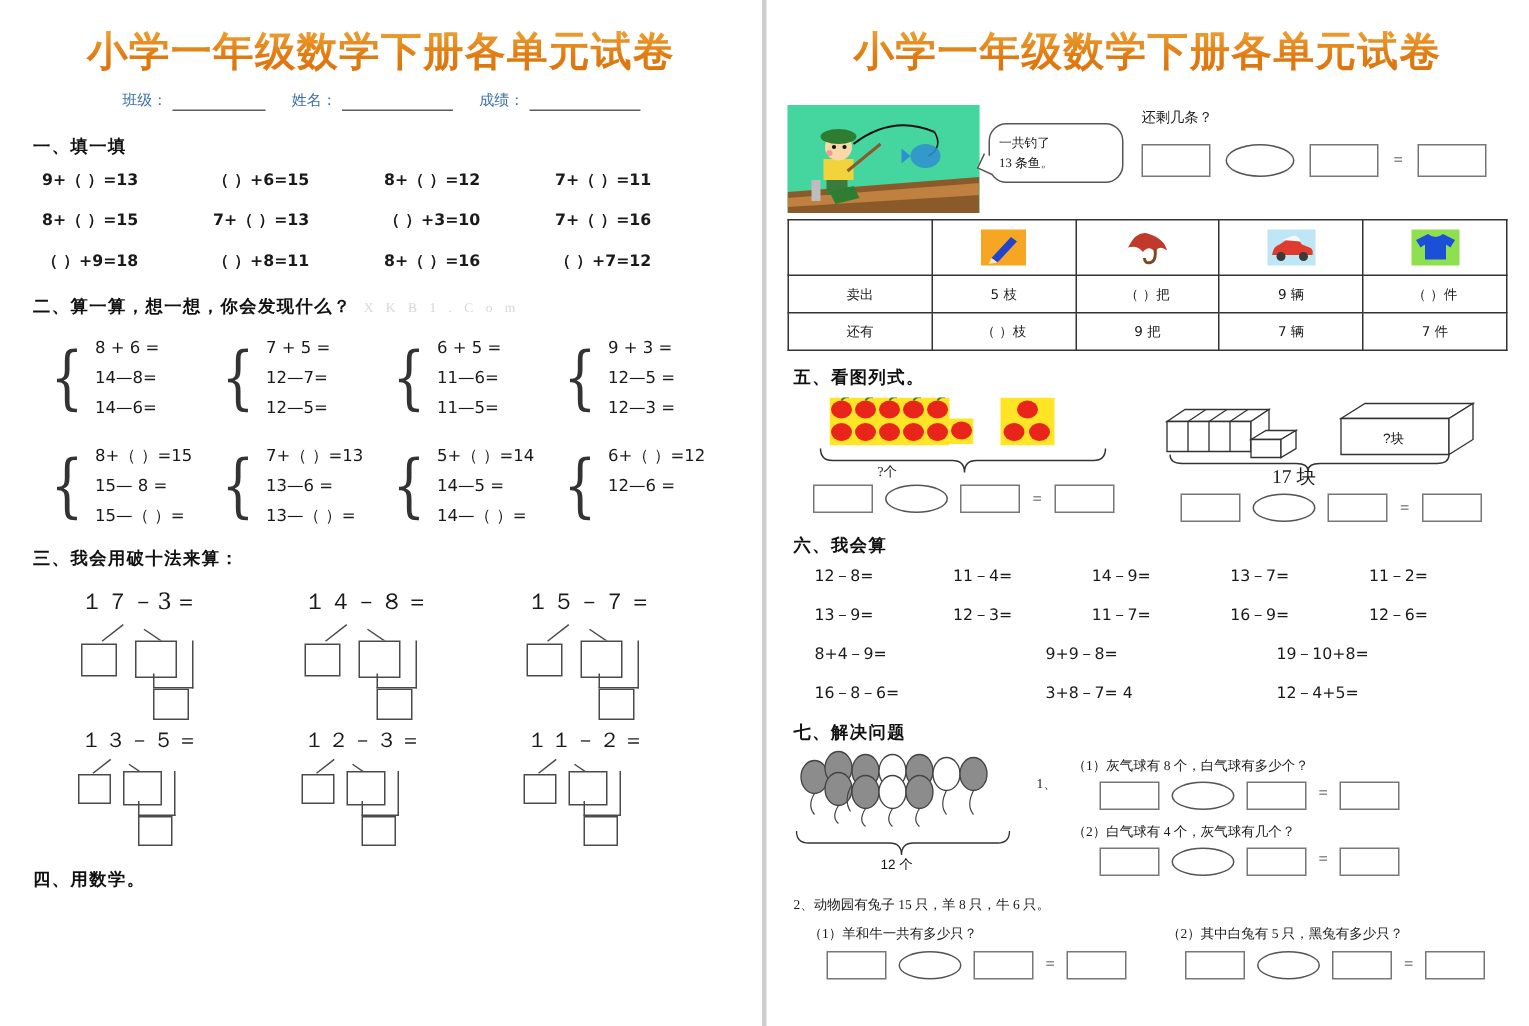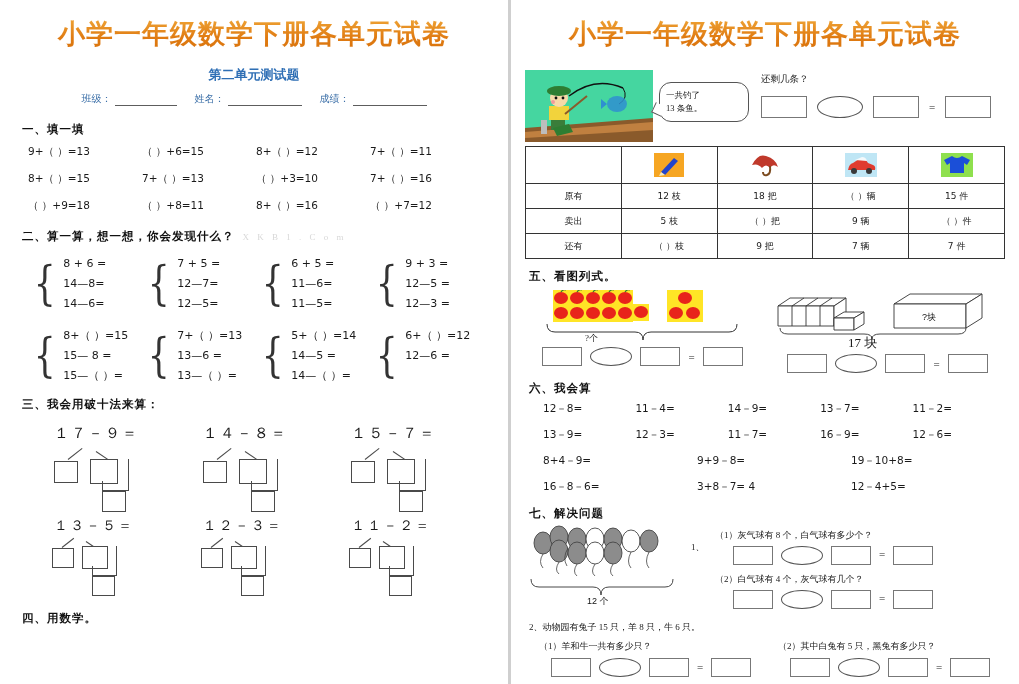--- a/index.html
+++ b/index.html
@@ -24,21 +24,21 @@
   }
   .idline{display:flex;justify-content:center;gap:18px;margin-top:8px;color:#3b6fa8;font-size:10px;}
   .idfield{display:flex;align-items:flex-end;gap:3px;}
   .idfield .rule{display:inline-block;width:62px;border-bottom:1px solid #5d5d5d;height:11px;}
   .idfield .rule.w2{width:74px;}
 
   .sec-head{font-weight:bold;font-size:11.5px;margin:16px 0 8px 4px;letter-spacing:1px;color:#111;}
   .sec-head.tight{margin-top:9px;}
 
   .fill-grid{display:grid;grid-template-columns:repeat(4,1fr);row-gap:13px;padding:0 6px 0 10px;font-size:11px;}
-  .fill-grid .cell{white-space:nowrap;font-family:"DejaVu Sans",sans-serif;font-size:10.5px;}
+  .fill-grid .cell{white-space:nowrap;font-family:"DejaVu Sans",sans-serif;font-size:10.5px;font-weight:bold;}
 
   .watermark{color:#d8d8d8;font-size:9px;letter-spacing:3px;margin-left:8px;font-weight:normal;}
 
   .brace-row{display:grid;grid-template-columns:repeat(4,1fr);padding:0 4px 0 12px;margin-top:4px;}
   .brace-grp{display:flex;align-items:stretch;gap:4px;}
   .brace-glyph{font-size:46px;line-height:0.78;color:#333;font-family:"DejaVu Serif",serif;display:flex;align-items:center;transform:scaleX(0.75);}
   .brace-lines{display:flex;flex-direction:column;justify-content:space-between;padding:2px 0;font-size:11px;font-family:"DejaVu Sans",sans-serif;}
   .brace-lines div{height:20px;line-height:20px;white-space:nowrap;}
 
   .bt-grid{display:grid;grid-template-columns:repeat(3,1fr);padding-left:26px;row-gap:2px;}
@@ -93,21 +93,20 @@
   .q2col{flex:1;}
 </style>
 </head>
 <body>
 
 <div class="sheet">
 
   <div class="page page-left">
 
     <div class="doc-title">小学一年级数学下册各单元试卷</div>
-    <div class="doc-subtitle">第二单元测试题</div>
 
     <div class="idline">
       <span class="idfield">
         <span>班级：</span>
         <span class="rule"></span>
       </span>
       <span class="idfield">
         <span>姓名：</span>
         <span class="rule w2"></span>
       </span>
@@ -204,21 +203,21 @@
           <div>12—6 =</div>
           <div></div>
         </div>
       </div>
     </div>
 
     <div class="sec-head tight">三、我会用破十法来算：</div>
 
     <div class="bt-grid">
       <div class="bt-item">
-        <div class="bt-eq">１７－９＝</div>
+        <div class="bt-eq">１７－3＝</div>
         <div class="bt-dia">
           <div class="bt-tick" style="left:18px;top:14px;width:18px;transform:rotate(-38deg);"></div>
           <div class="bt-tick" style="left:46px;top:6px;width:20px;transform:rotate(34deg);"></div>
           <div class="bt-box" style="left:4px;top:16px;width:22px;height:20px;"></div>
           <div class="bt-box" style="left:40px;top:14px;width:26px;height:23px;"></div>
           <div class="bt-vline" style="left:78px;top:14px;height:32px;"></div>
           <div class="bt-hline" style="left:52px;top:45px;width:27px;"></div>
           <div class="bt-vline" style="left:52px;top:36px;height:10px;"></div>
           <div class="bt-box" style="left:52px;top:46px;width:22px;height:19px;"></div>
         </div>
@@ -378,27 +377,20 @@
         <td>
           <span class="icell">
             <svg class="ico" viewBox="0 0 34 26">
                   <rect x="1" y="1" width="32" height="24" fill="#8fe04e"></rect>
                   <path d="M12 4 l-8 4 l3 5 l3 -2 v10 h14 v-10 l3 2 l3 -5 l-8 -4 q-5 4 -10 0 z" fill="#1b4fd8"></path>
                 </svg>
           </span>
         </td>
       </tr>
       <tr>
-        <td>原有</td>
-        <td>12 枝</td>
-        <td>18 把</td>
-        <td>（  ）辆</td>
-        <td>15 件</td>
-      </tr>
-      <tr>
         <td>卖出</td>
         <td>5 枝</td>
         <td>（  ）把</td>
         <td>9 辆</td>
         <td>（  ）件</td>
       </tr>
       <tr>
         <td>还有</td>
         <td>（  ）枝</td>
         <td>9 把</td>

